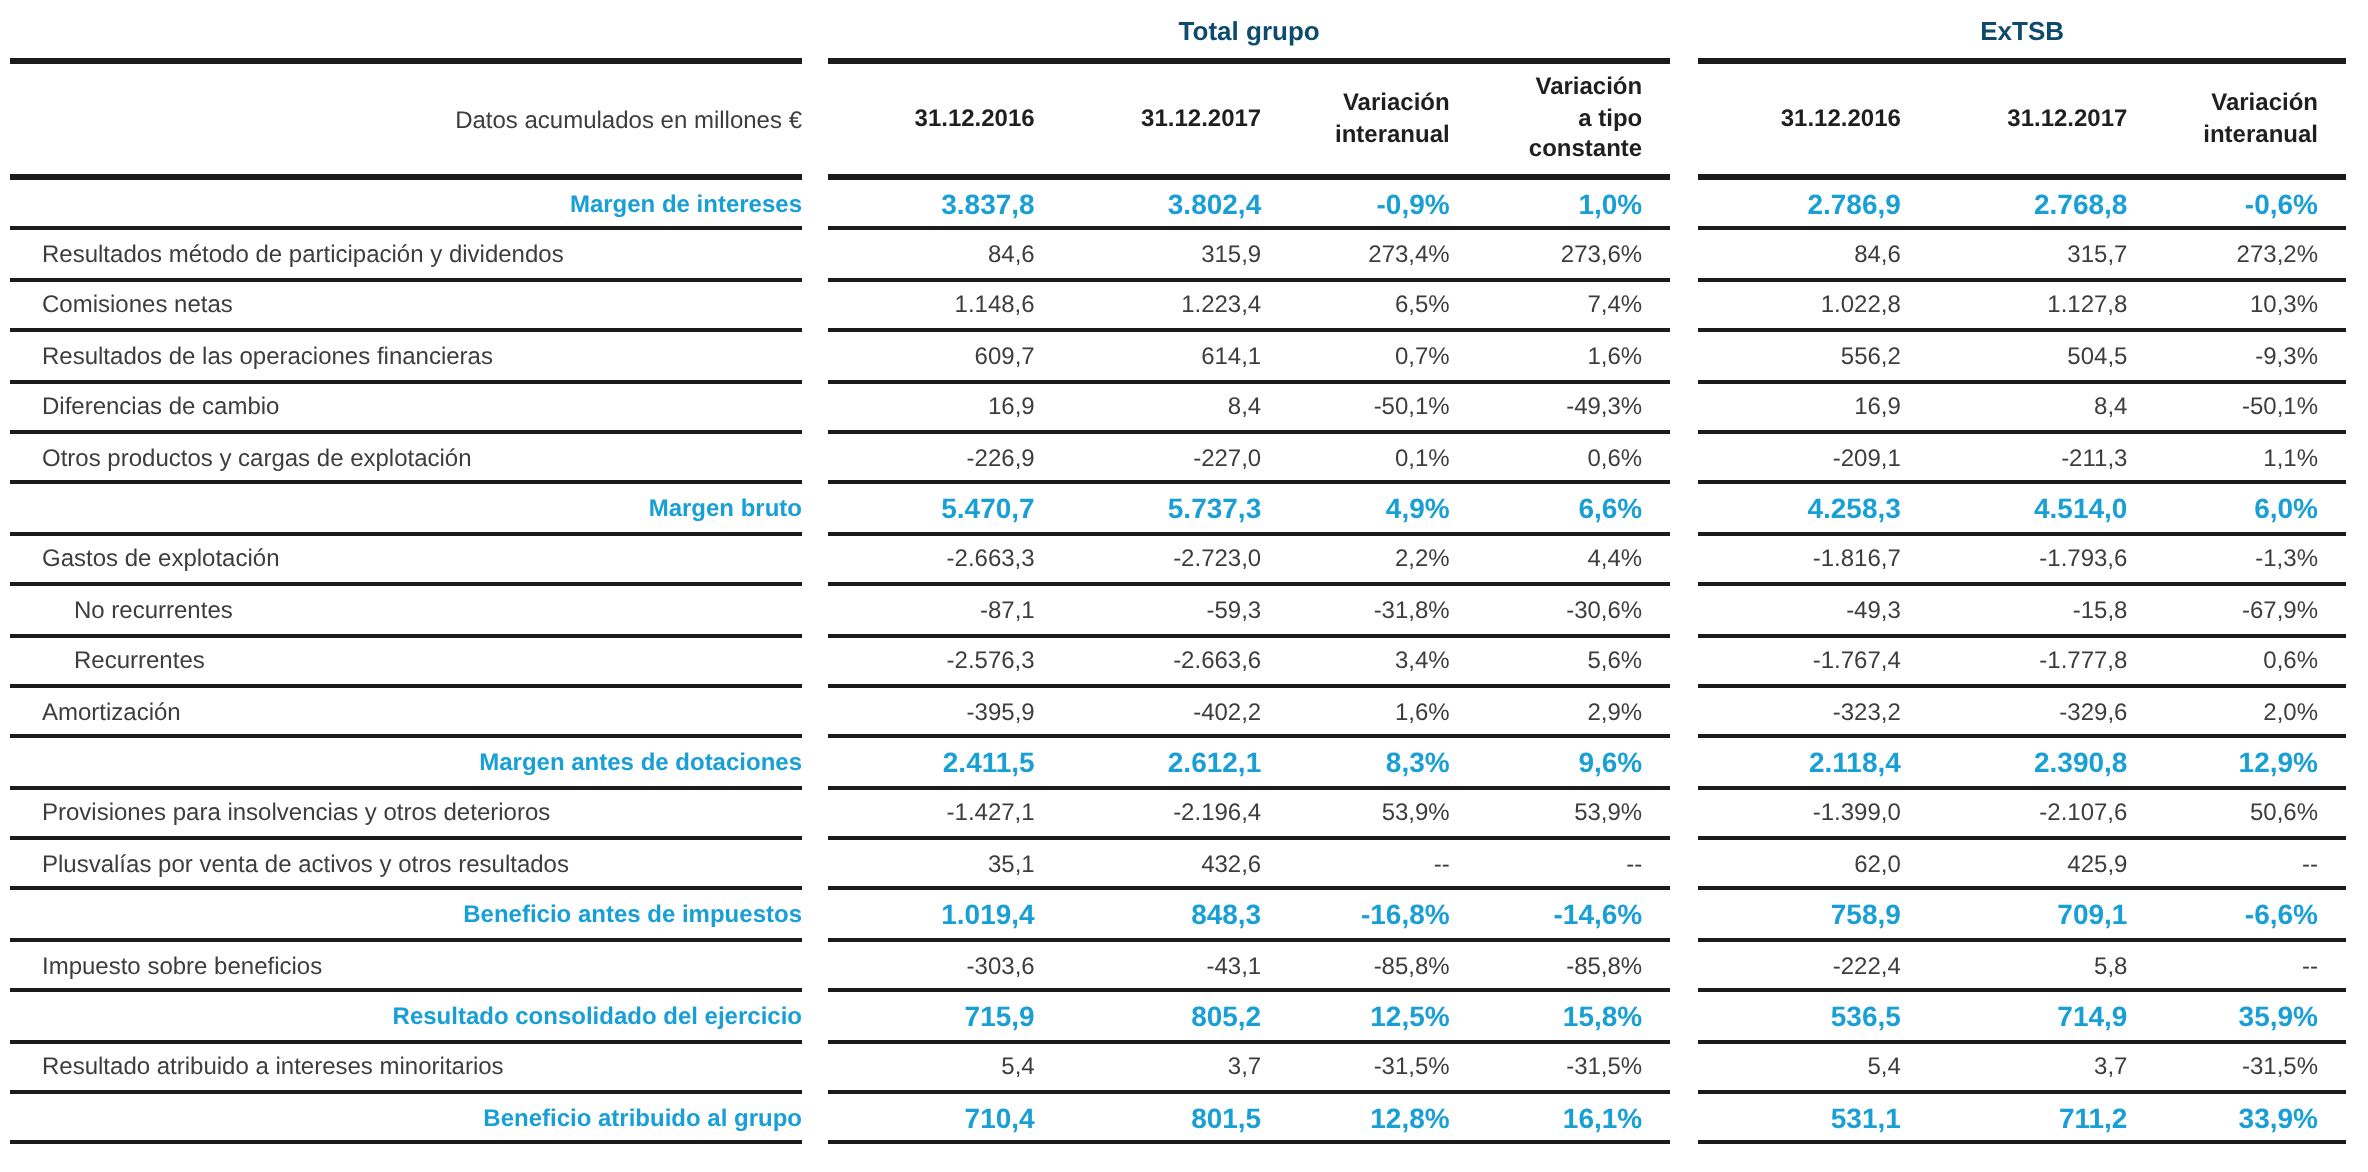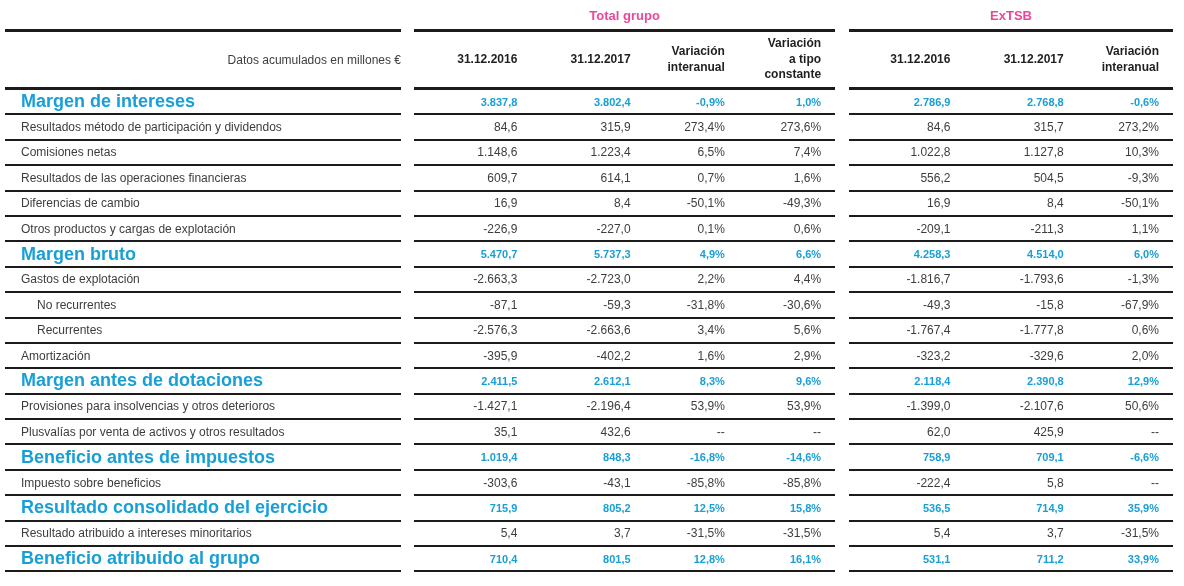--- a/index.html
+++ b/index.html
@@ -25,21 +25,21 @@
     overflow: hidden;
   }
   .gap { border: none; }
   .bb2 { border-bottom: 2px solid #1b1b1b; }
   .bb3 { border-bottom: 3px solid #1b1b1b; }
 
   thead th.group {
     font-weight: bold;
     text-align: center;
     font-size: 13px;
-    color: #ec4899;
+    color: #0c4a6e;
     height: 27px;
   }
   thead th.colh {
     font-weight: bold;
     text-align: right;
     padding-right: 14px;
     white-space: pre-line;
     color: #1f1f1f;
     line-height: 1.3;
     height: 55px;
@@ -60,23 +60,23 @@
     padding-left: 16px;
   }
   tbody td.label.indent { padding-left: 32px; margin-top: 20px; }
   tbody td.num {
     text-align: right;
     padding-right: 14px;
   }
   tr.hl td {
     color: var(--accent, #189fd5);
     font-weight: bold;
-    font-size: 11px;
-  }
-  tr.hl td.label { font-size: 18px; }
+    font-size: 14px;
+  }
+  tr.hl td.label { font-size: 12px; text-align: right; }
 </style>
 </head>
 <body>
 
 <table>
   <colgroup>
     <col style="width:395px">
     <col style="width:13px">
     <col style="width:117px">
     <col style="width:113px">

